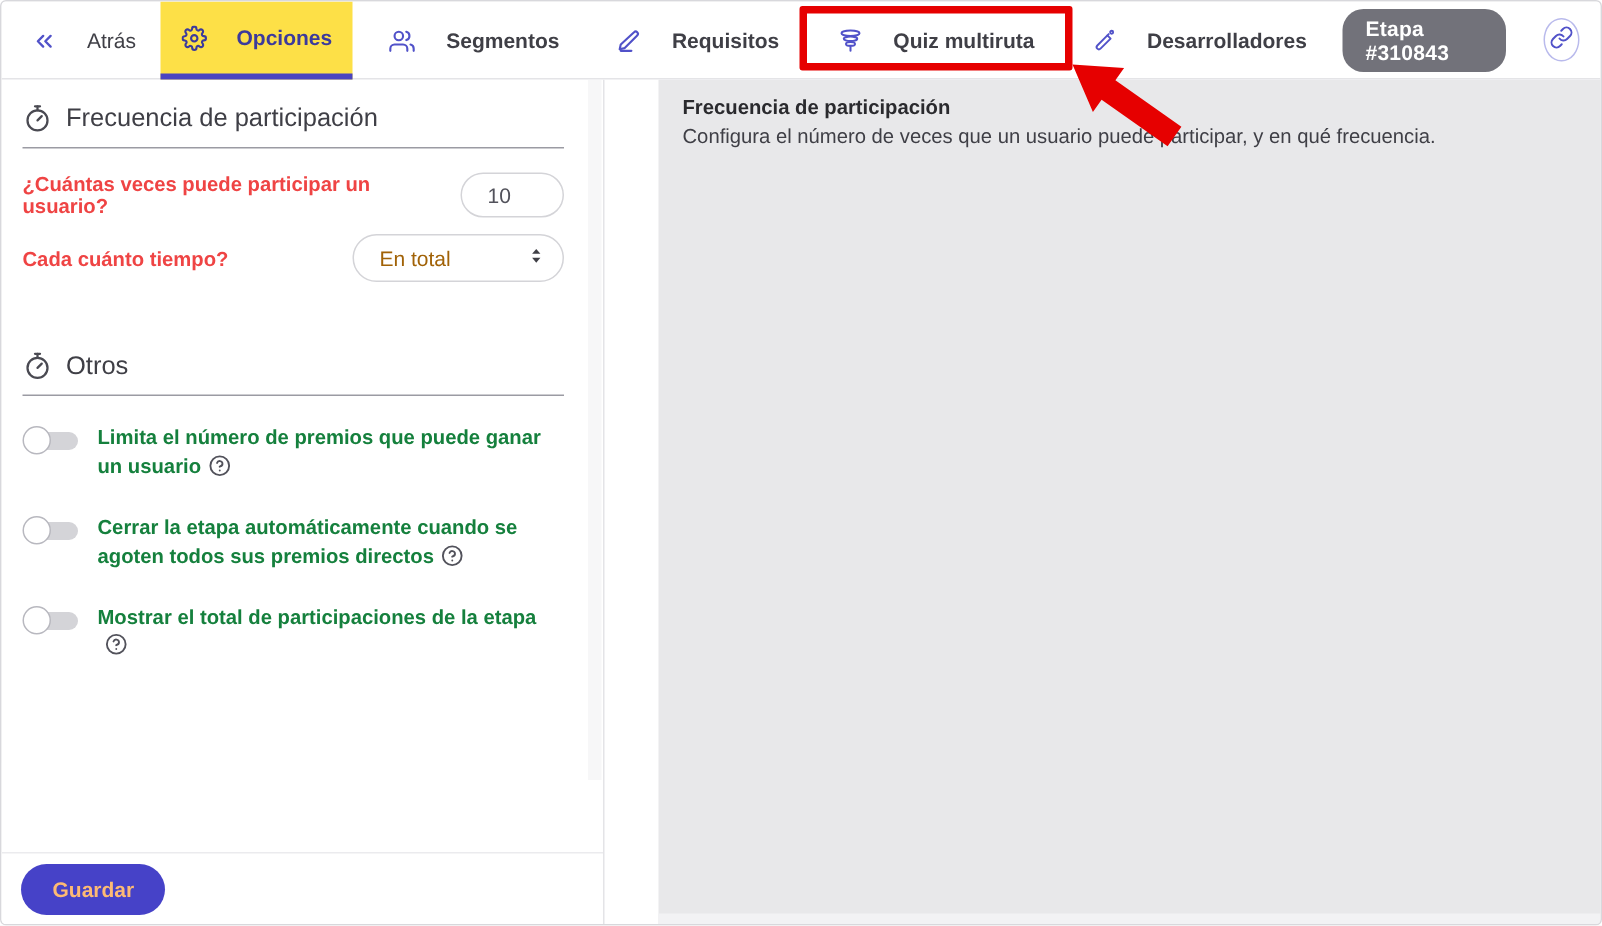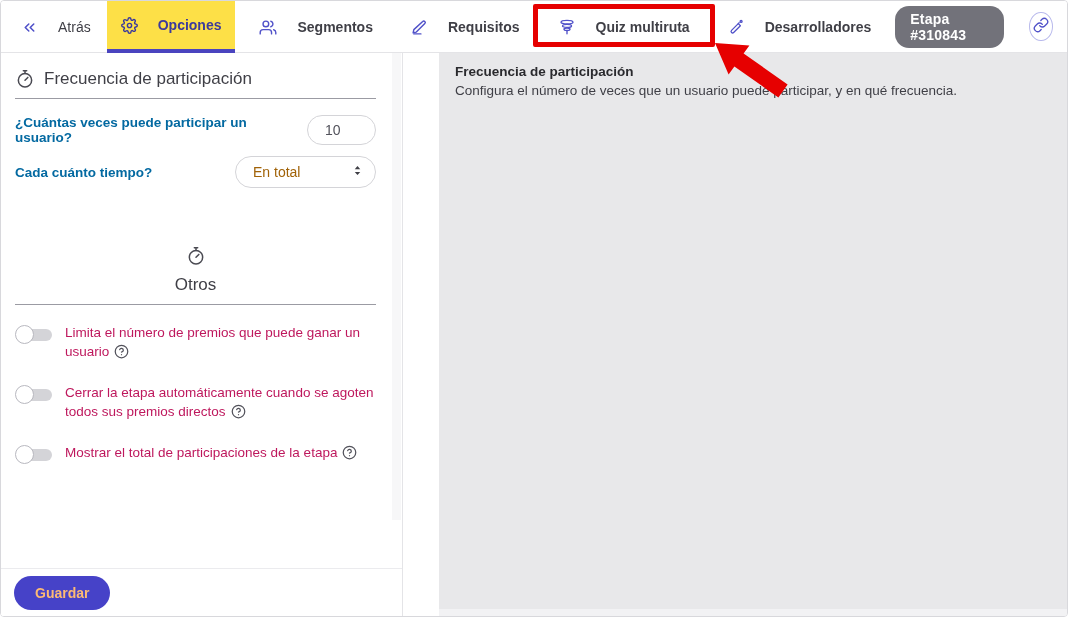--- a/index.html
+++ b/index.html
@@ -98,28 +98,28 @@
 
   .section-head {
     display: flex; align-items: center; gap: 9px;
     font-size: 17px; color: #3f3f46; font-weight: 500;
   }
   .section-head svg { display:block; }
   .section-rule {
     border: none; border-top: 1px solid #9b9ba3;
     margin-top: 9px;
   }
-  .sec2 { margin-top: 58px; flex-direction: column; }
+  .sec2 { margin-top: 46px; }
 
   .form-row {
     display: flex; align-items: center; justify-content: space-between;
     margin-top: 16px;
   }
   .field-label {
-    font-size: 13.5px; font-weight: 700; color: #0369a1;
+    font-size: 13.5px; font-weight: 700; color: #ef4444;
   }
   .pill-input {
     width: 69px; height: 30px;
     border: 1px solid #d4d4d8; border-radius: 15px;
     font-family: inherit; font-size: 14px; color: #52525b;
     padding: 0 0 0 17px; outline: none; background: #fff;
   }
   .pill-select {
     width: 141px; height: 32px;
     border: 1px solid #d4d4d8; border-radius: 16px;
@@ -141,21 +141,21 @@
   .toggle .track {
     position: absolute; left: 3px; right: 0; top: 4px; height: 12px;
     border-radius: 6px; background: #d4d4d8;
   }
   .toggle .knob {
     position: absolute; left: 0; top: 0;
     width: 19px; height: 19px; border-radius: 50%;
     background: #fff; border: 1.5px solid #b8b8bf;
   }
   .toggle-label {
-    font-size: 13.5px; font-weight: 400; color: #be185d;
+    font-size: 13.5px; font-weight: 700; color: #15803d;
     line-height: 1.4; max-width: 318px;
   }
   .help-icon {
     display: inline-block; vertical-align: -3px; margin-left: 5px;
   }
 
   .panel-footer {
     flex: 0 0 48px;
     border-top: 1px solid #ebebee;
     background: #fff;

